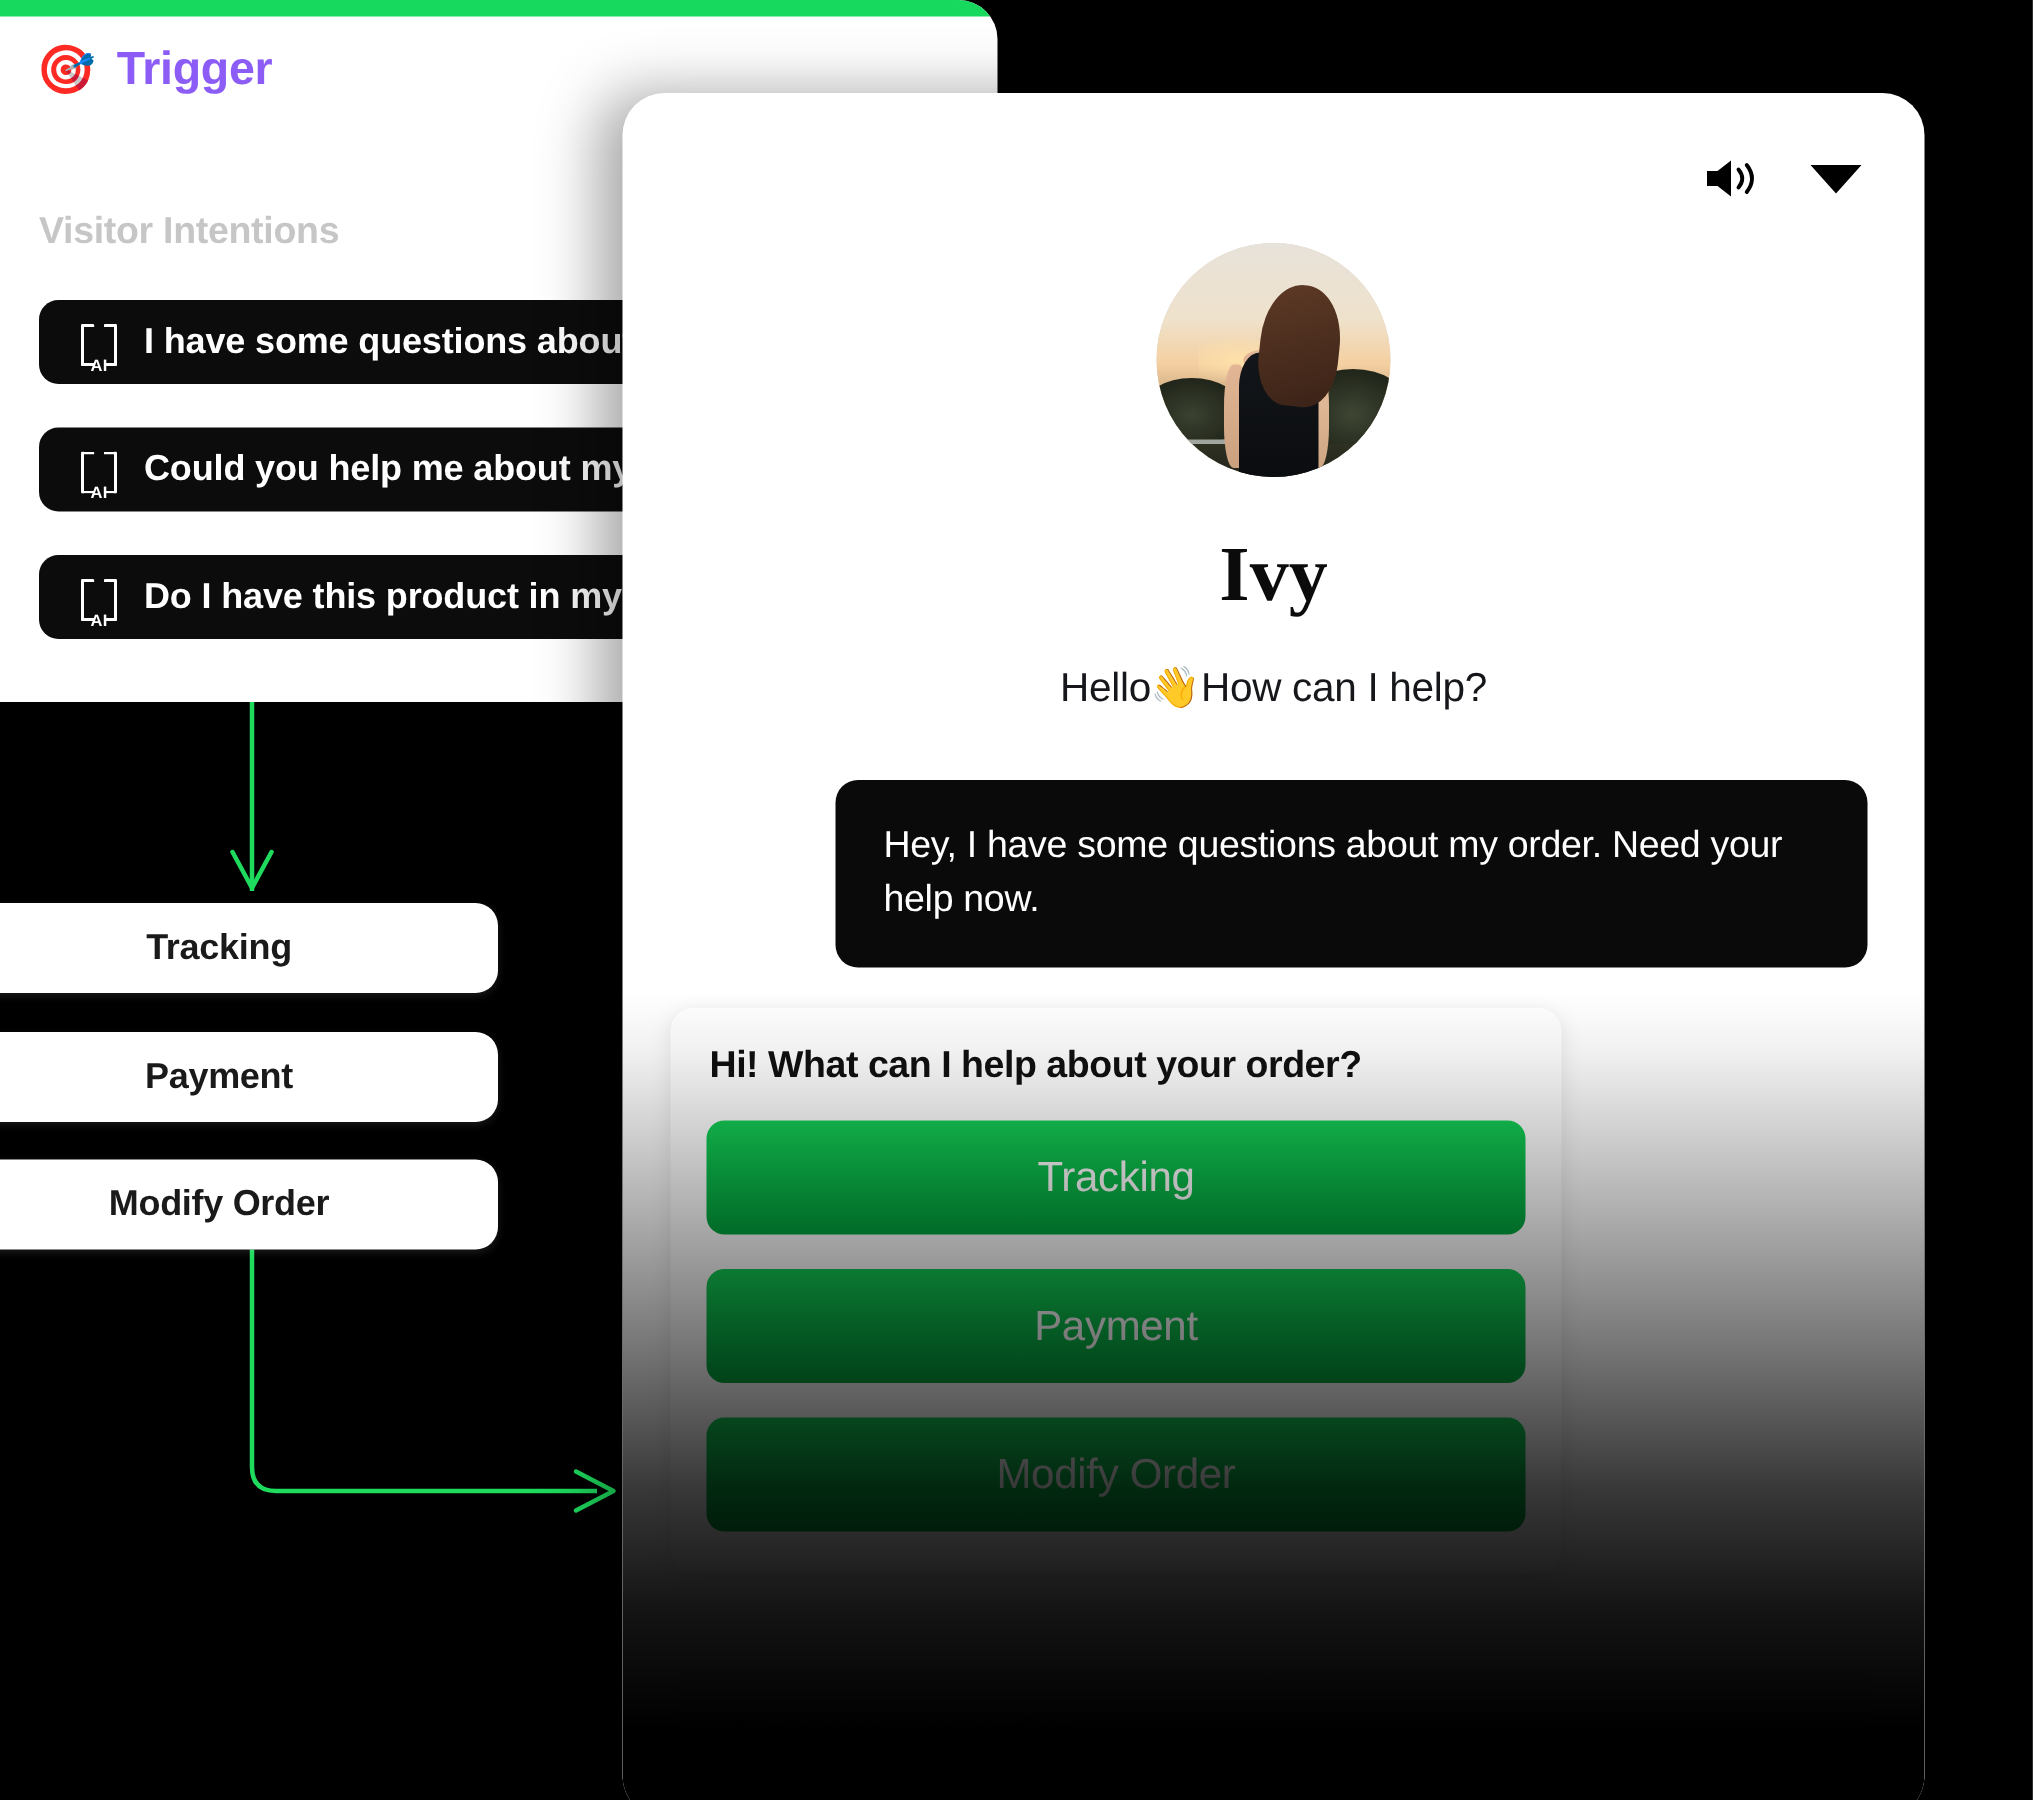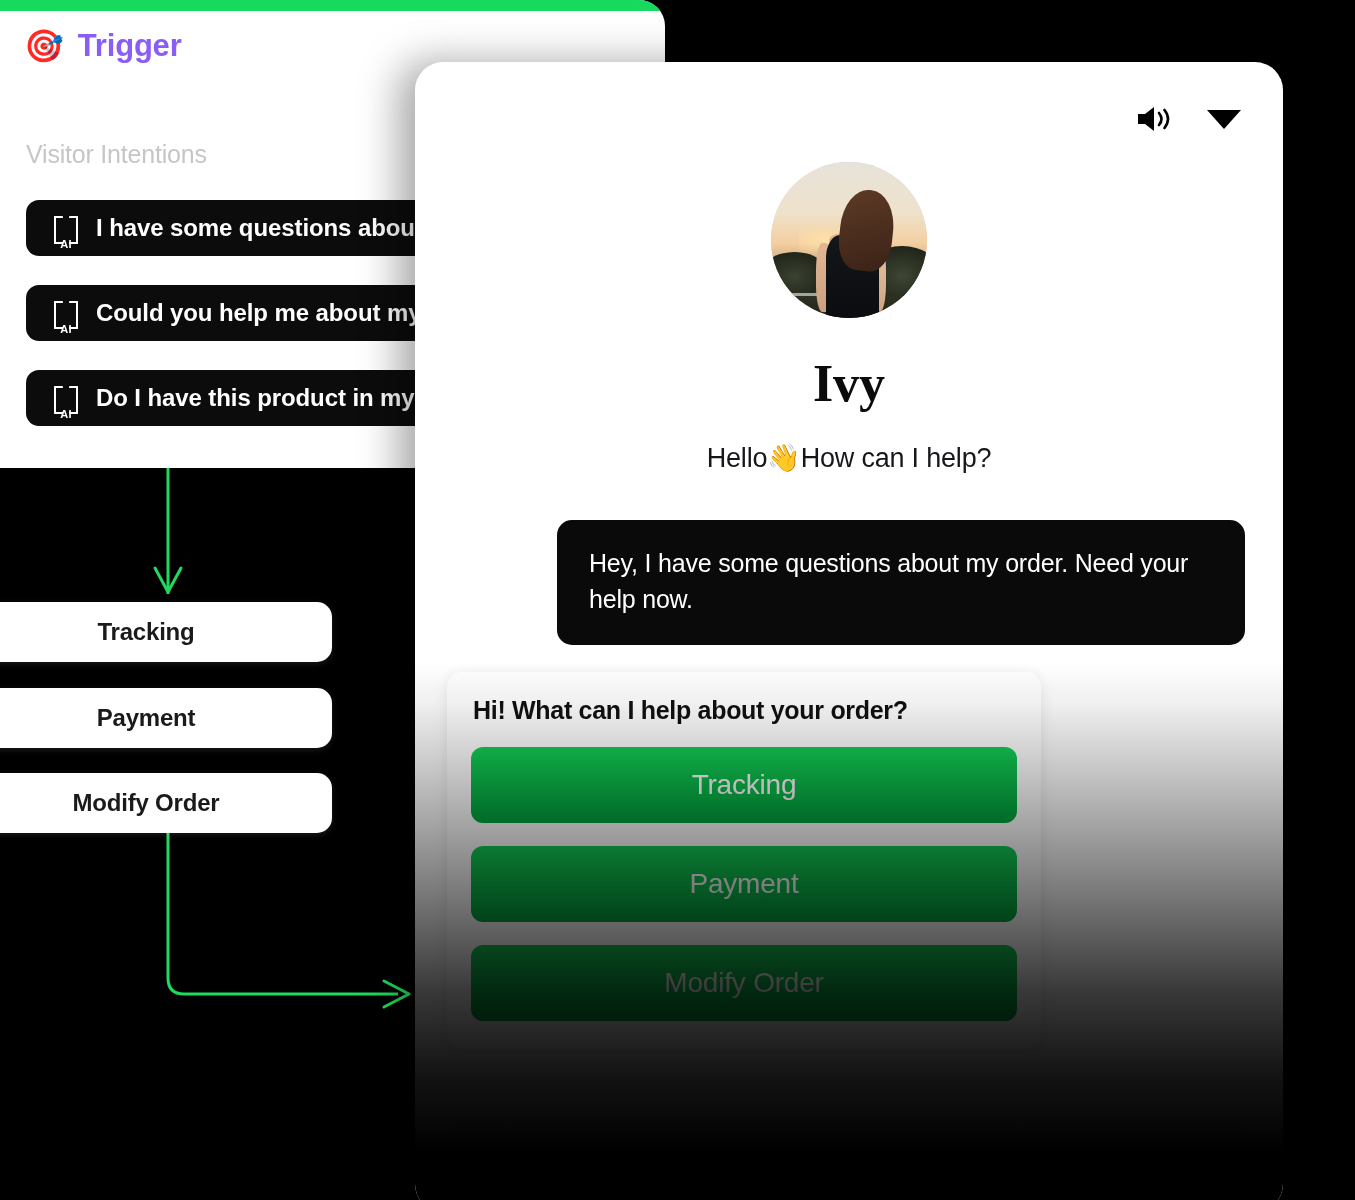--- a/index.html
+++ b/index.html
@@ -26,21 +26,21 @@
   .trigger-head {
     position:absolute; left:64px; top:28px;
     display:flex; align-items:center; gap:14px;
   }
   .trigger-emoji { font-size:32px; line-height:1; display:block; }
   .trigger-title {
     font-size:31px; font-weight:700; color:#8b5cf6; letter-spacing:-0.2px;
   }
   .visitor-label {
     position:absolute; left:66px; top:140px;
-    font-size:25px; font-weight:400; color:#c6c6c6; letter-spacing:-0.2px;
+    font-size:25px; font-weight:700; color:#c6c6c6; letter-spacing:-0.2px;
   }
   .intent-list { position:absolute; left:66px; top:200px; width:700px; }
   .intent-pill {
     height:56px; margin-bottom:29px;
     background:#0c0c0c; border-radius:13px;
     display:flex; align-items:center; padding-left:28px; gap:18px;
     overflow:hidden;
   }
   .ai-badge {
     flex:0 0 auto; width:24px; height:24px; position:relative;

